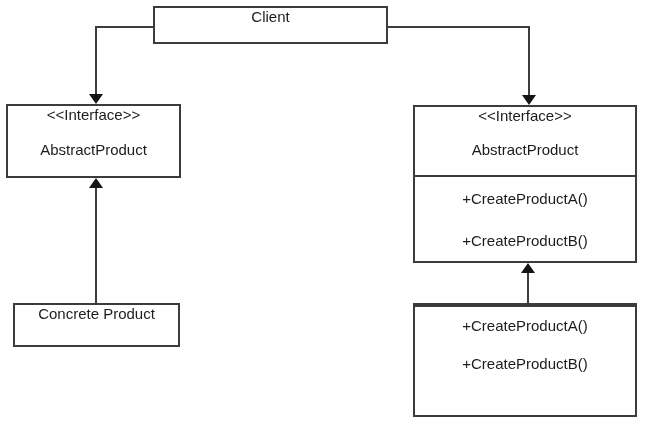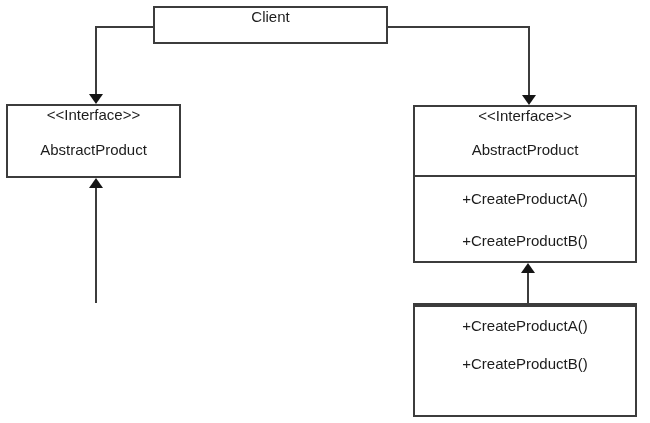--- a/index.html
+++ b/index.html
@@ -95,20 +95,23 @@
     <div class="divider"></div>
     <div class="methods">
       <div>+CreateProductA()</div>
       <div>+CreateProductB()</div>
     </div>
   </div>
 
   <div class="arrow-up" style="left:89px; top:178px;"></div>
   <div class="line" style="left:95px; top:188px; width:2px; height:115px;"></div>
 
+  <div class="box cproduct row-center">
+    <span>Concrete Product</span>
+  </div>
 
   <div class="arrow-up" style="left:521px; top:263px;"></div>
   <div class="line" style="left:527px; top:273px; width:2px; height:30px;"></div>
 
   <div class="box cfactory">
     <div class="divider"></div>
     <div class="methods">
       <div>+CreateProductA()</div>
       <div>+CreateProductB()</div>
     </div>

